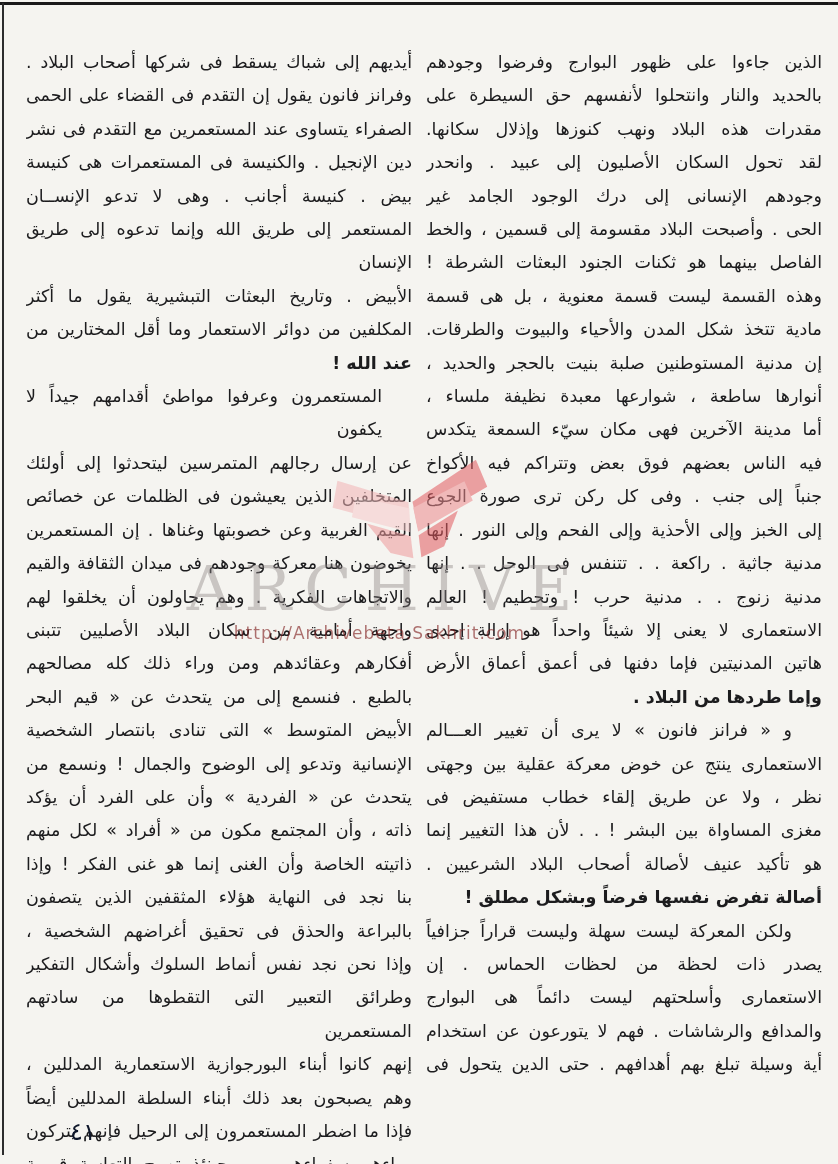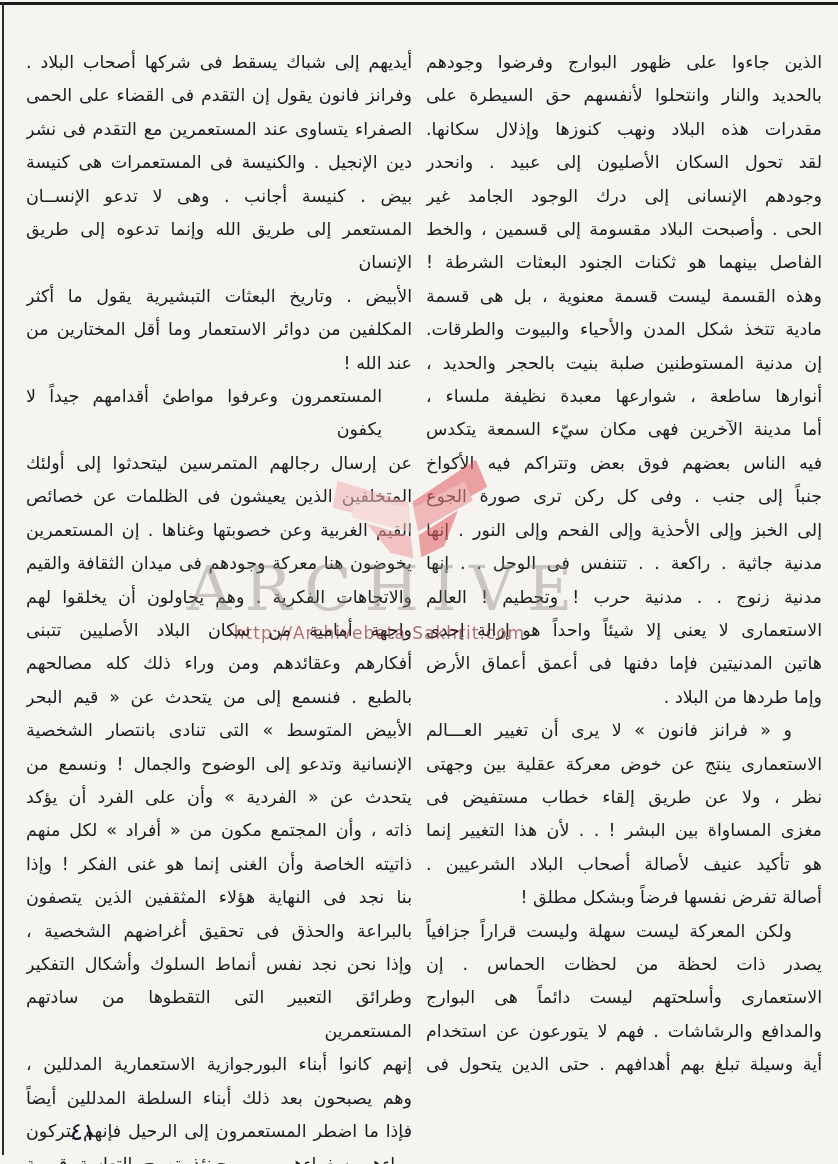--- a/index.html
+++ b/index.html
@@ -32,21 +32,21 @@
   .para { margin: 0; }
   .para.indent .line:first-child { padding-right: 30px; }
   .line {
     font-size: 17.5px;
     line-height: 33.4px;
     color: #1c1c1e;
     text-align: justify;
     text-align-last: justify;
     white-space: normal;
   }
-  .line.end { text-align-last: right; }
+  .line.end { text-align-last: right; font-weight: bold; }
   
   .page-number {
     position: absolute; left: 70px; bottom: 18px;
     font-size: 24px; color: #0f172a; direction: rtl;
   }
   
   .watermark {
     position: absolute; top: 468px; left: 0; width: 759px;
     text-align: center; direction: ltr;
     pointer-events: none; z-index: 5;

